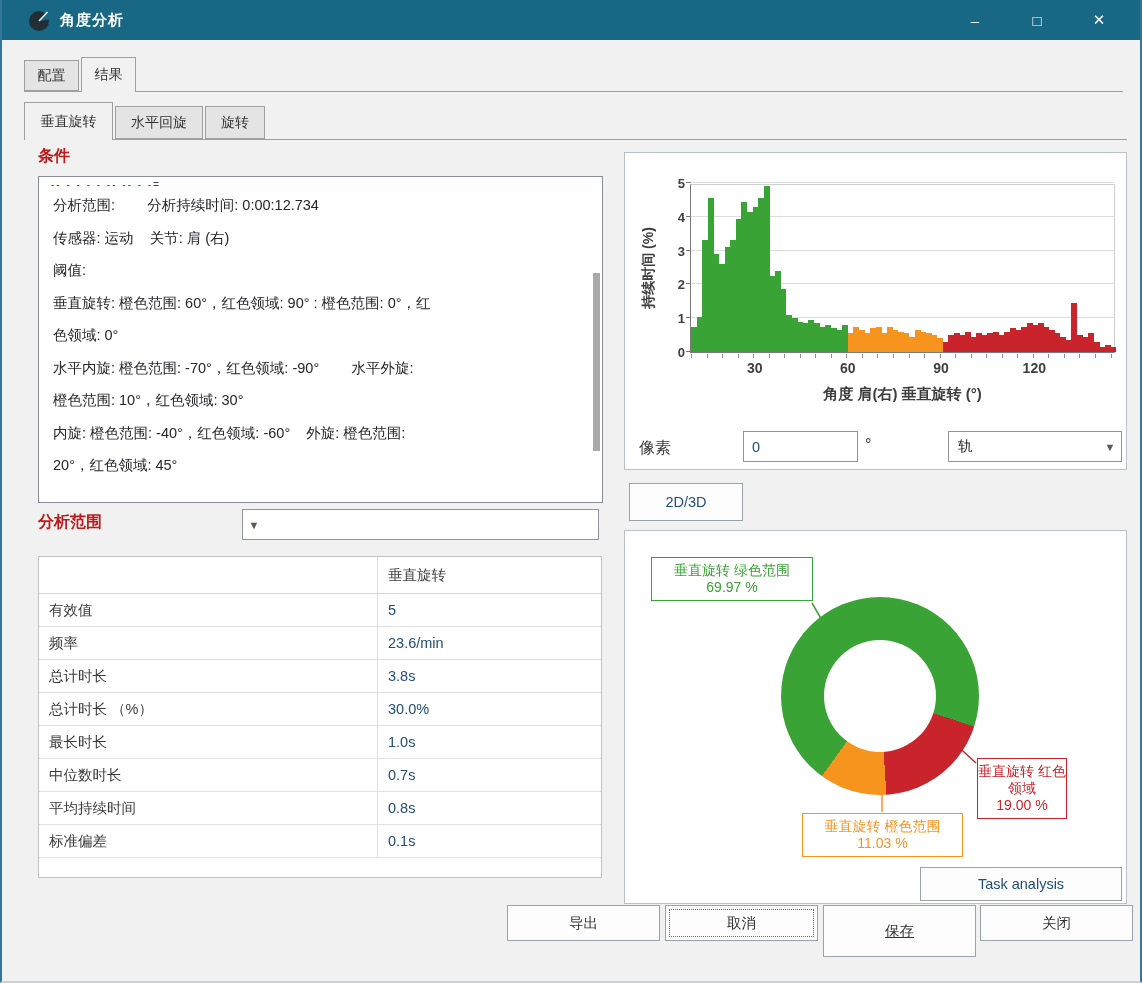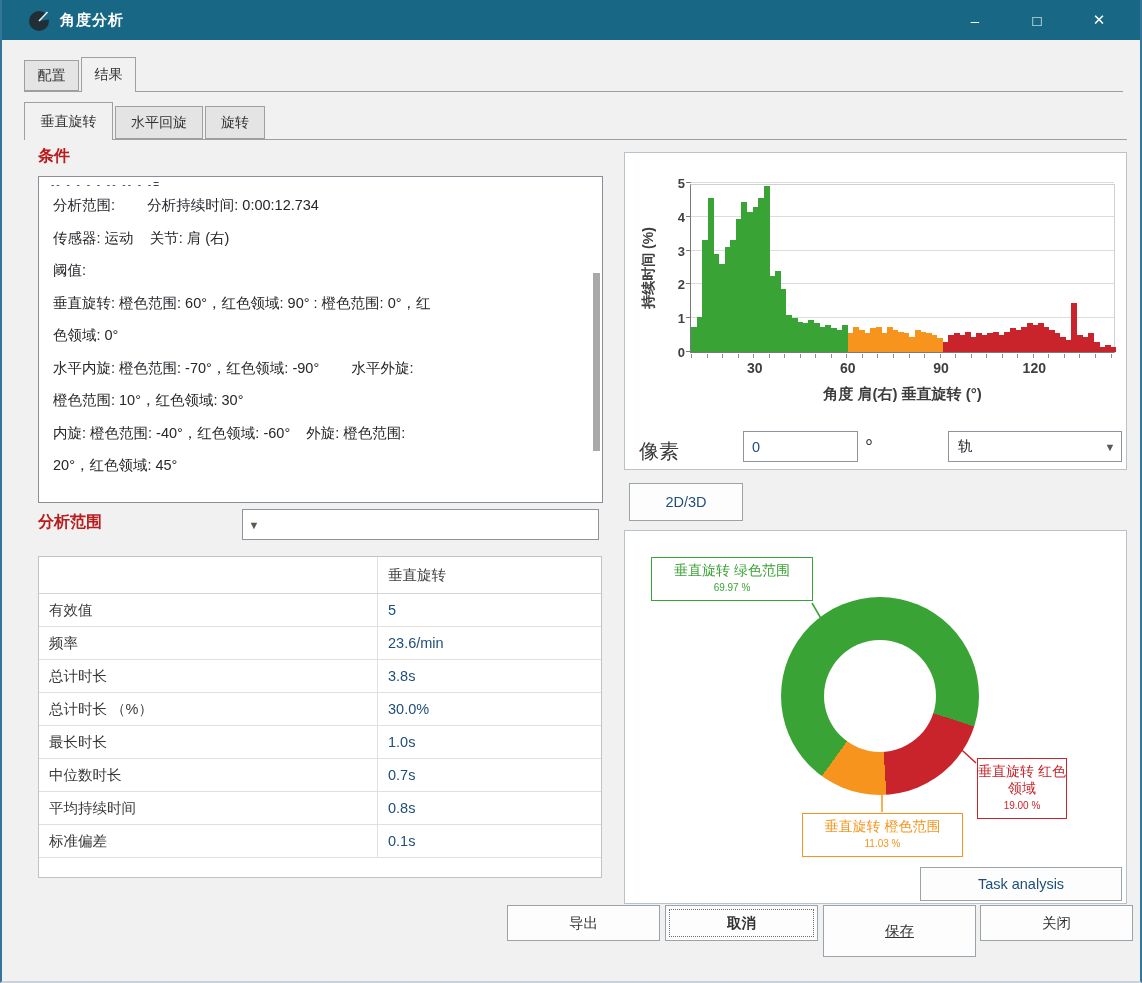--- a/index.html
+++ b/index.html
@@ -43,27 +43,27 @@
   #plot { position:absolute; left:65px; top:31px; width:425px; height:169px; border-left:1px solid #7a7a7a; border-bottom:1px solid #7a7a7a; border-top:1px solid #d0d0d0; border-right:1px solid #d0d0d0; }
   .hgrid { position:absolute; left:0; width:100%; height:1px; background:#dcdcdc; }
   .bar { position:absolute; bottom:0; }
   .ytick { position:absolute; left:-28px; width:22px; text-align:right; font-size:13px; font-weight:bold; color:#404040; }
   .ytmark { position:absolute; left:-5px; width:5px; height:1px; background:#7a7a7a; }
   .xtick { position:absolute; width:34px; text-align:center; font-size:14px; font-weight:bold; color:#404040; top:175px; }
   .xminor { position:absolute; left:0; top:169px; width:425px; height:4px;
             background:repeating-linear-gradient(90deg,#8f8f8f 0 1px,transparent 1px 15.54px); }
   .ylab { position:absolute; left:-122px; top:74px; width:160px; text-align:center; font-size:14px; font-weight:bold; color:#3d3d3d; transform:rotate(-90deg); }
   .xlab { position:absolute; left:65px; top:232px; width:425px; text-align:center; font-size:15px; font-weight:bold; color:#3d3d3d; }
-  .prow-label { position:absolute; font-size:20px; color:#3a3a3a; }
+  .prow-label { position:absolute; font-size:16px; color:#3a3a3a; }
   .pinput { position:absolute; background:#fff; border:1px solid #8d949c; font-size:14.5px; color:#1f4e79; display:flex; align-items:center; padding-left:8px; }
   
   #donutRing { position:absolute; left:156px; top:66px; width:198px; height:198px; border-radius:50%; }
   #donutHole { position:absolute; left:199px; top:109px; width:112px; height:112px; border-radius:50%; background:#fff; }
   .dlabel { position:absolute; background:#fff; border:1.5px solid; text-align:center; font-size:14px; line-height:17px; padding:4px 0; }
-  .dlabel .pl { font-size:10px; }
+  .dlabel .pl { font-size:14px; }
   #leaders { position:absolute; left:0; top:0; width:503px; height:374px; pointer-events:none; }
   
   .btn { position:absolute; background:#fdfdfd; border:1px solid #9aa2aa; display:flex; align-items:center; justify-content:center; font-size:14.5px; color:#333; }
   .btn.blue { color:#1f4e79; }
   .btn .focusring { position:absolute; inset:3px; border:1px dotted #6b6b6b; }
 </style>
 </head>
 <body>
 
 <div id="win">
@@ -281,20 +281,20 @@
       <div class="pl">19.00 %</div>
     </div>
     <div class="dlabel" style="left: 177px; top: 282px; width: 161px; border-color: rgb(247, 148, 29); color: rgb(247, 148, 29);">
       <div>垂直旋转 橙色范围</div>
       <div class="pl">11.03 %</div>
     </div>
     <div class="btn blue" style="left:295px; top:336px; width:202px; height:34px;">Task analysis</div>
   </div>
 
   <div class="btn" style="left:505px; top:905px; width:153px; height:36px;">导出</div>
-  <div class="btn" style="left:663px; top:905px; width:153px; height:36px;font-weight:bold;">
+  <div class="btn" style="left:663px; top:905px; width:153px; height:36px;">
     <span>取消</span>
     <span class="focusring"></span>
   </div>
   <div class="btn" style="left:821px; top:905px; width:153px; height:52px;text-decoration:underline;">保存</div>
   <div class="btn" style="left:978px; top:905px; width:153px; height:36px;">关闭</div>
 
 </div>
 
 </body></html>

